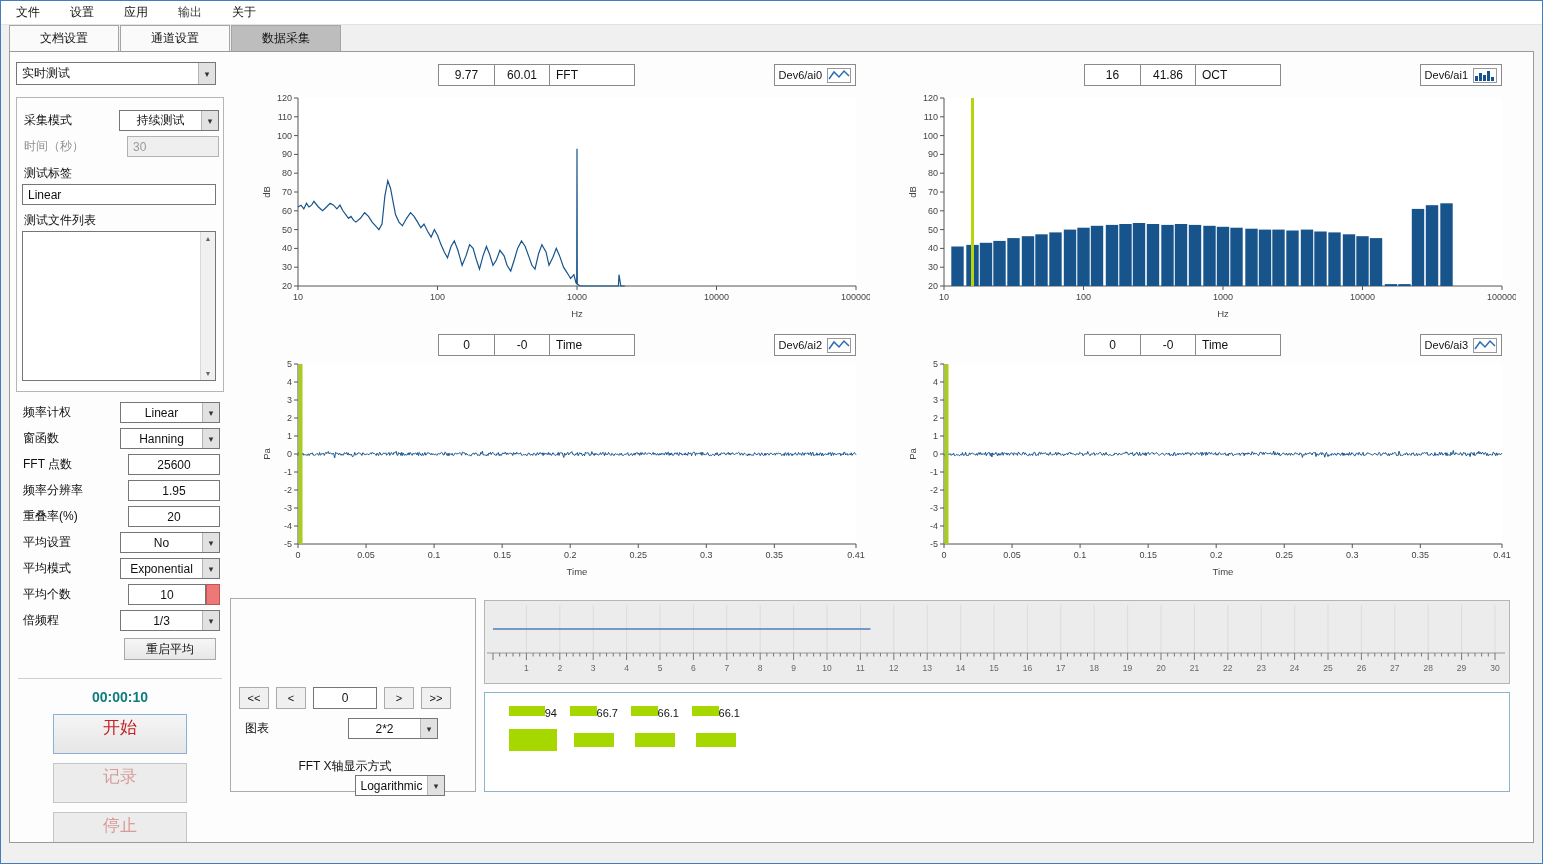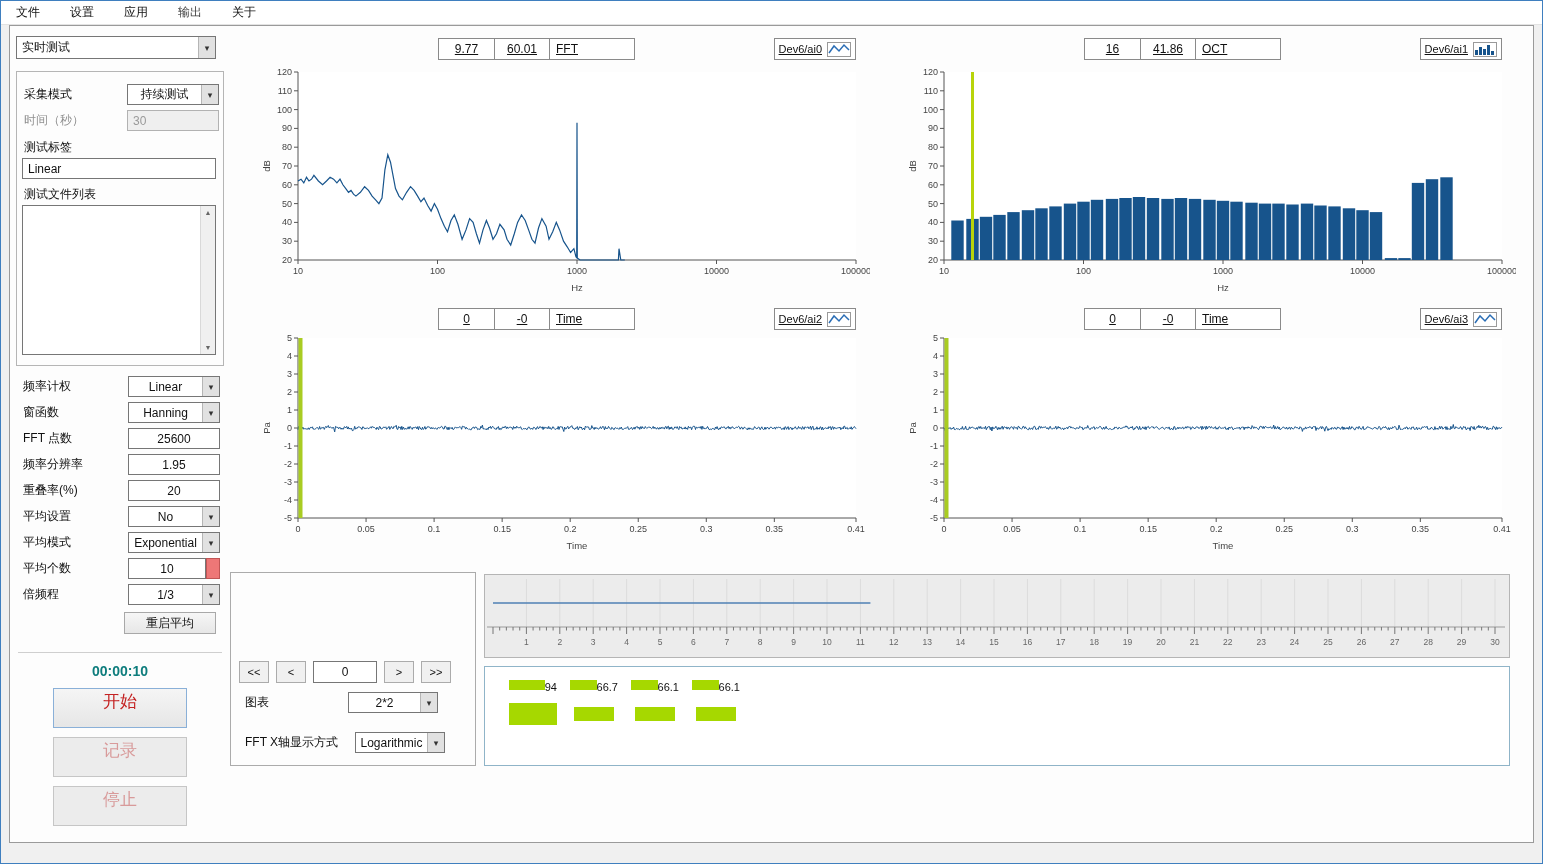--- a/index.html
+++ b/index.html
@@ -13,21 +13,21 @@
 .win-btn{width:46px;height:100%;display:flex;align-items:center;justify-content:center;color:#555;font-size:13px;cursor:default;}
 .menubar{height:24px;background:#fff;display:flex;align-items:center;border-bottom:1px solid #e3e3e3;flex:0 0 auto;}
 .menu-item{padding:0 15px;}
 .menu-item.disabled{color:#404040;}
 .tabbar{height:26px;display:flex;align-items:flex-end;padding-left:8px;flex:0 0 auto;}
 .tab{min-width:110px;text-align:center;padding:4px 12px;border:1px solid #a5a5a5;border-bottom:none;background:#fafafa;margin-right:1px;}
 .tab.active{background:#bdbdbd;}
 .main{flex:1;margin:0 8px 20px 8px;border:1px solid #9a9a9a;background:#fdfdfd;display:flex;overflow:hidden;}
 
 .sidebar{width:216px;padding:10px 2px 0 6px;flex:0 0 auto;}
-.fsel{width:92px;height:21px;border:1px solid #767676;background:#fff;display:flex;align-items:center;}
+.fsel{width:100px;height:21px;border:1px solid #767676;background:#fff;display:flex;align-items:center;}
 .fsel-val{flex:1;text-align:center;overflow:hidden;white-space:nowrap;}
 .fsel-val.left{text-align:left;padding-left:5px;}
 .fsel-arrow{width:17px;height:100%;background:#e1e1e1;border-left:1px solid #b5b5b5;display:flex;align-items:center;justify-content:center;font-size:9px;color:#333;flex:0 0 auto;}
 .mode-select{width:200px;height:23px;margin-bottom:4px;}
 .groupbox{border:1px solid #b5b5b5;margin-top:12px;padding:8px 4px 8px 2px;}
 .field-row{display:flex;align-items:center;margin:3px 0;height:23px;}
 .flabel{flex:1;padding-left:5px;white-space:nowrap;}
 .flabel.dim{color:#909090;}
 .ftext{width:92px;height:21px;border:1px solid #767676;background:#fff;display:flex;align-items:center;justify-content:center;}
 .ftext.left{justify-content:flex-start;padding-left:5px;}
@@ -42,38 +42,38 @@
 .params{border:none;margin-top:4px;padding-top:2px;}
 .btn-row{display:flex;justify-content:flex-end;padding-right:4px;margin-top:6px;}
 .small-btn{width:92px;height:22px;background:linear-gradient(#f6f6f6,#e7e7e7);border:1px solid #a8a8a8;text-align:center;line-height:20px;}
 .sep{border:none;border-top:1px solid #cfcfcf;margin:10px 2px 2px 2px;}
 .timer{text-align:center;color:#0e7d7d;font-weight:bold;font-size:14px;margin:10px 0 4px;}
 .big-btn{width:134px;height:40px;margin:9px auto;background:linear-gradient(#f5f5f5,#e6e6e6);border:1px solid #ababab;font-size:17px;text-align:center;line-height:26px;}
 .big-btn.start{color:#c42222;border-color:#8ab0d8;}
 .big-btn.disabled{color:#d89a9a;background:#ececec;border-color:#c6c6c6;}
 
 .content{flex:1;position:relative;background:#fdfdfd;}
-.chart-cell{position:absolute;text-decoration:underline;}
+.chart-cell{position:absolute;}
 .chart-header{display:flex;height:22px;margin-top:2px;align-items:center;}
 .pairbox{display:flex;margin-left:208px;border:1px solid #8a8a8a;background:#fff;height:22px;}
 .pairbox .pcell{width:55px;text-align:center;line-height:20px;}
 .pairbox .pcell + .pcell{border-left:1px solid #8a8a8a;}
 .typebox{width:85px;height:22px;border:1px solid #8a8a8a;border-left:none;background:#fff;line-height:20px;padding-left:6px;}
 .chanbox{margin-left:auto;margin-right:20px;height:22px;border:1px solid #8a8a8a;background:#fff;display:flex;align-items:center;padding:0 4px;gap:5px;font-size:11px;}
 .chan-icon{width:24px;height:15px;border:1px solid #9a9a9a;display:flex;align-items:center;justify-content:center;background:#fff;}
 .chan-icon svg{display:block;}
 svg text{font-family:"Liberation Sans","DejaVu Sans",sans-serif;}
 
 .nav-panel{position:absolute;border:1px solid #ababab;background:#fdfdfd;}
 .nav-row{display:flex;align-items:center;}
 .nav-row1{margin:88px 0 0 8px;}
 .nav-btn{width:30px;height:22px;border:1px solid #ababab;background:#f0f0f0;text-align:center;line-height:20px;margin-right:7px;font-size:11px;}
 .nav-input{width:64px;height:22px;border:1px solid #767676;background:#fff;text-align:center;line-height:20px;margin-right:7px;}
 .nav-row2{margin:9px 37px 0 14px;}
-.nav-row3{margin:19px 30px 0 14px;}
+.nav-row3{margin:19px 30px 0 14px;flex-direction:column;}
 .nav-row .fsel{width:90px;margin-left:auto;}
 
 .strip{position:absolute;border:1px solid #b5b5b5;background:#ececec;overflow:hidden;}
 .signal-panel{position:absolute;border:1px solid #8fb4c8;background:#fff;}
 .signal-header{height:18px;background:#ace0f2;display:flex;align-items:center;padding-left:8px;font-weight:bold;}
 .sig-grid{padding:9px 0 0 24px;}
 .sig-row1{display:flex;gap:13px;}
 .sig-item{width:48px;display:flex;flex-direction:row;align-items:center;}
 .sig-bar{width:48px;height:10px;}
 .sig-val{margin-top:5px;font-size:11px;}
@@ -87,20 +87,25 @@
 
 
   <div class="menubar">
     <span class="menu-item">文件</span>
     <span class="menu-item">设置</span>
     <span class="menu-item">应用</span>
     <span class="menu-item disabled">输出</span>
     <span class="menu-item">关于</span>
   </div>
 
+  <div class="tabbar">
+    <div class="tab">文档设置</div>
+    <div class="tab">通道设置</div>
+    <div class="tab active">数据采集</div>
+  </div>
 
   <div class="main">
 
     <div class="sidebar">
       <div class="fsel mode-select">
         <span class="fsel-val left">实时测试</span>
         <span class="fsel-arrow">▾</span>
       </div>
 
       <div class="groupbox">

